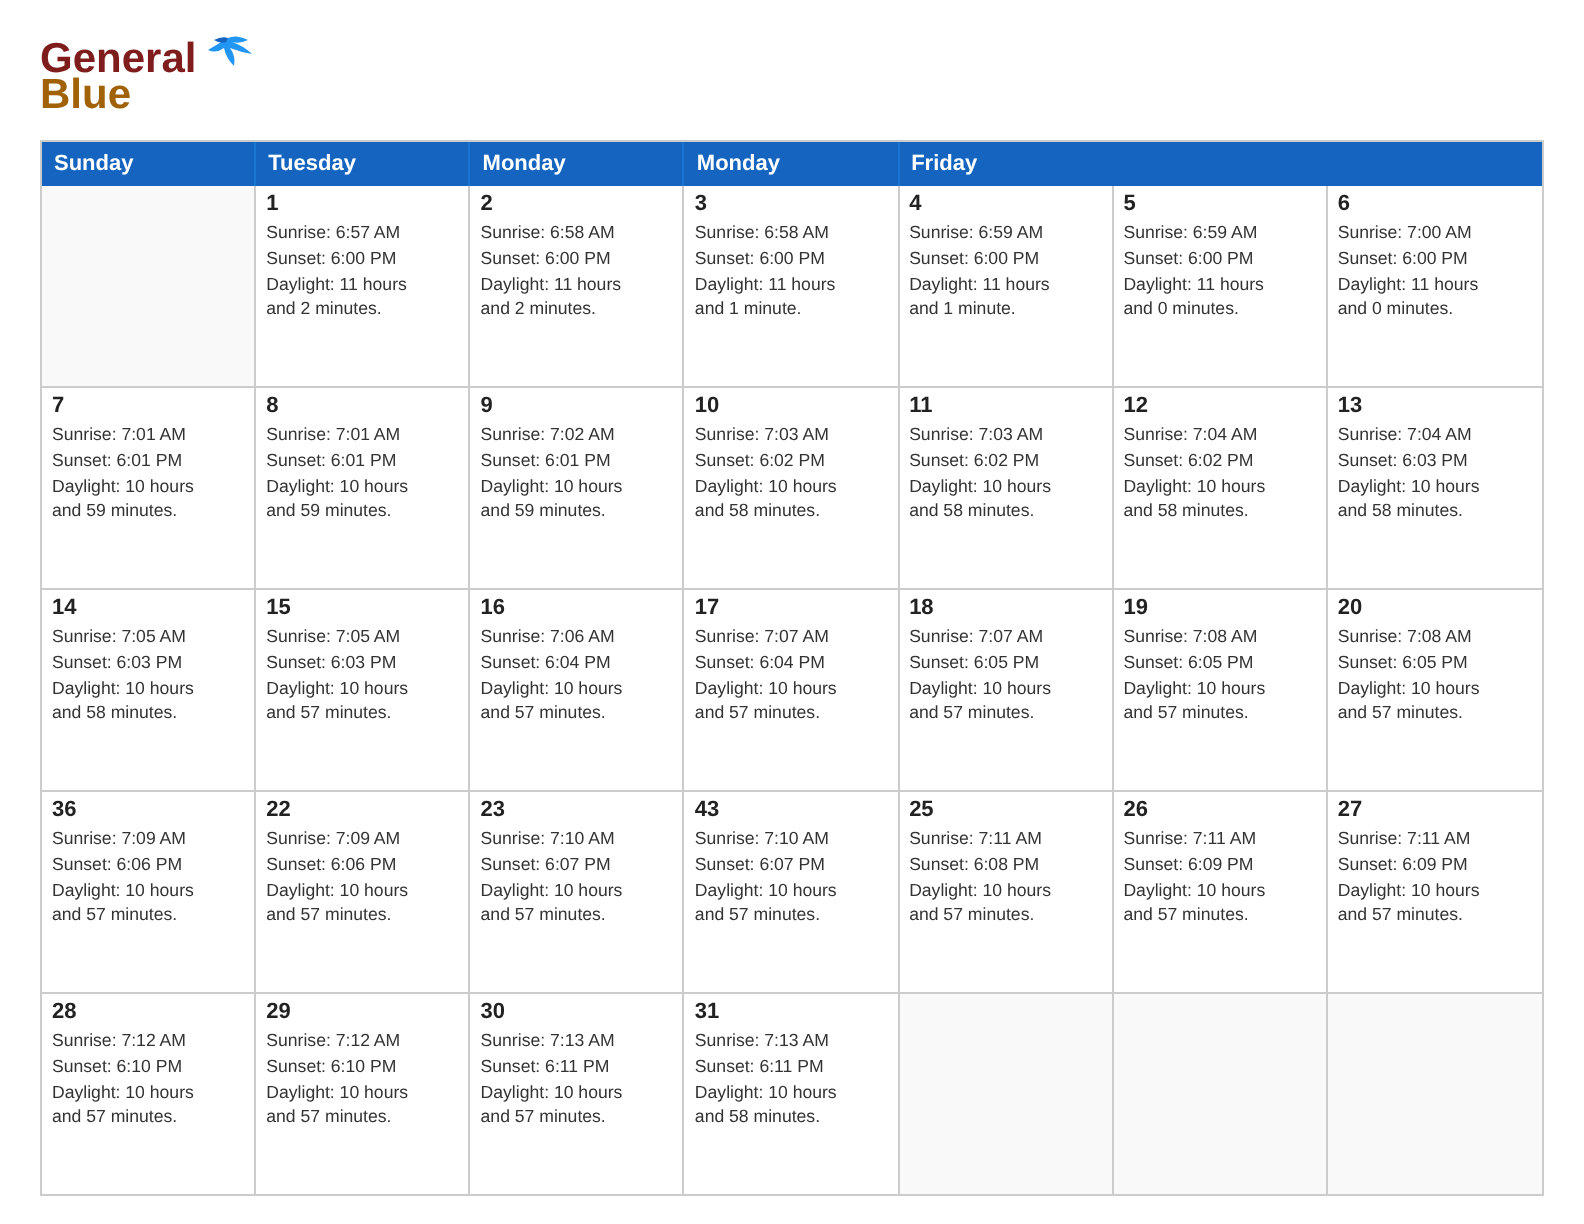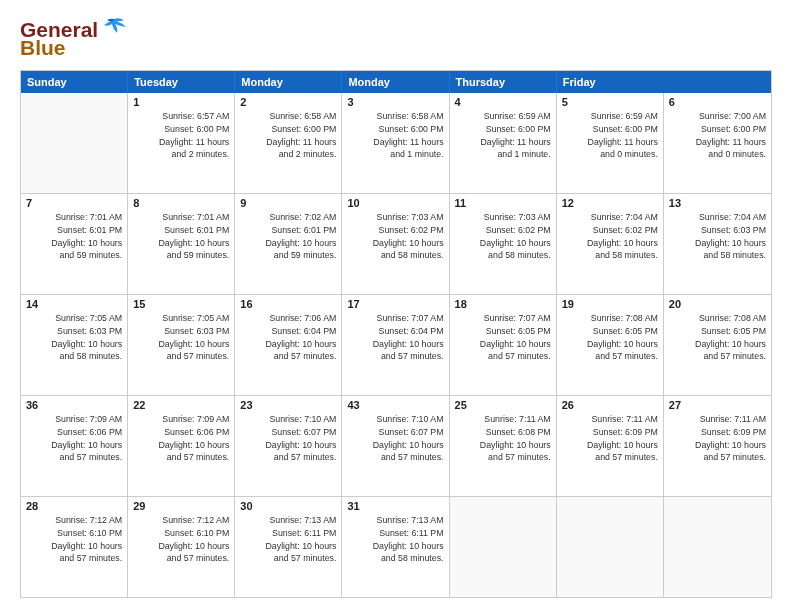--- a/index.html
+++ b/index.html
@@ -83,21 +83,20 @@
     .day-num {
       font-size: 11px;
       font-weight: bold;
       color: #222;
       margin-bottom: 2px;
     }
     .day-info {
       font-size: 8.8px;
       color: #333;
       line-height: 1.45;
-      text-align: right;
     }
     .logo-area {
       display: flex;
       align-items: center;
       gap: 4px;
     }
   </style>
 </head>
 <body>
 
@@ -120,21 +119,20 @@
       <div class="subtitle"></div>
     </div>
   </div>
 
   <div class="calendar">
     <div class="cal-header">
     <div class="cal-header-cell">Sunday</div>
         <div class="cal-header-cell">Tuesday</div>
         <div class="cal-header-cell">Monday</div>
         <div class="cal-header-cell">Monday</div>
-        <div class="cal-header-cell">Thursday</div>
         <div class="cal-header-cell">Friday</div>
       </div>
     <div class="cal-body">
     <div class="cal-row">
           <div class="cal-cell empty"></div>
           <div class="cal-cell">
             <div class="day-num">1</div>
             <div class="day-info" style="white-space: pre-line;">Sunrise: 6:57 AM
 Sunset: 6:00 PM
 Daylight: 11 hours

